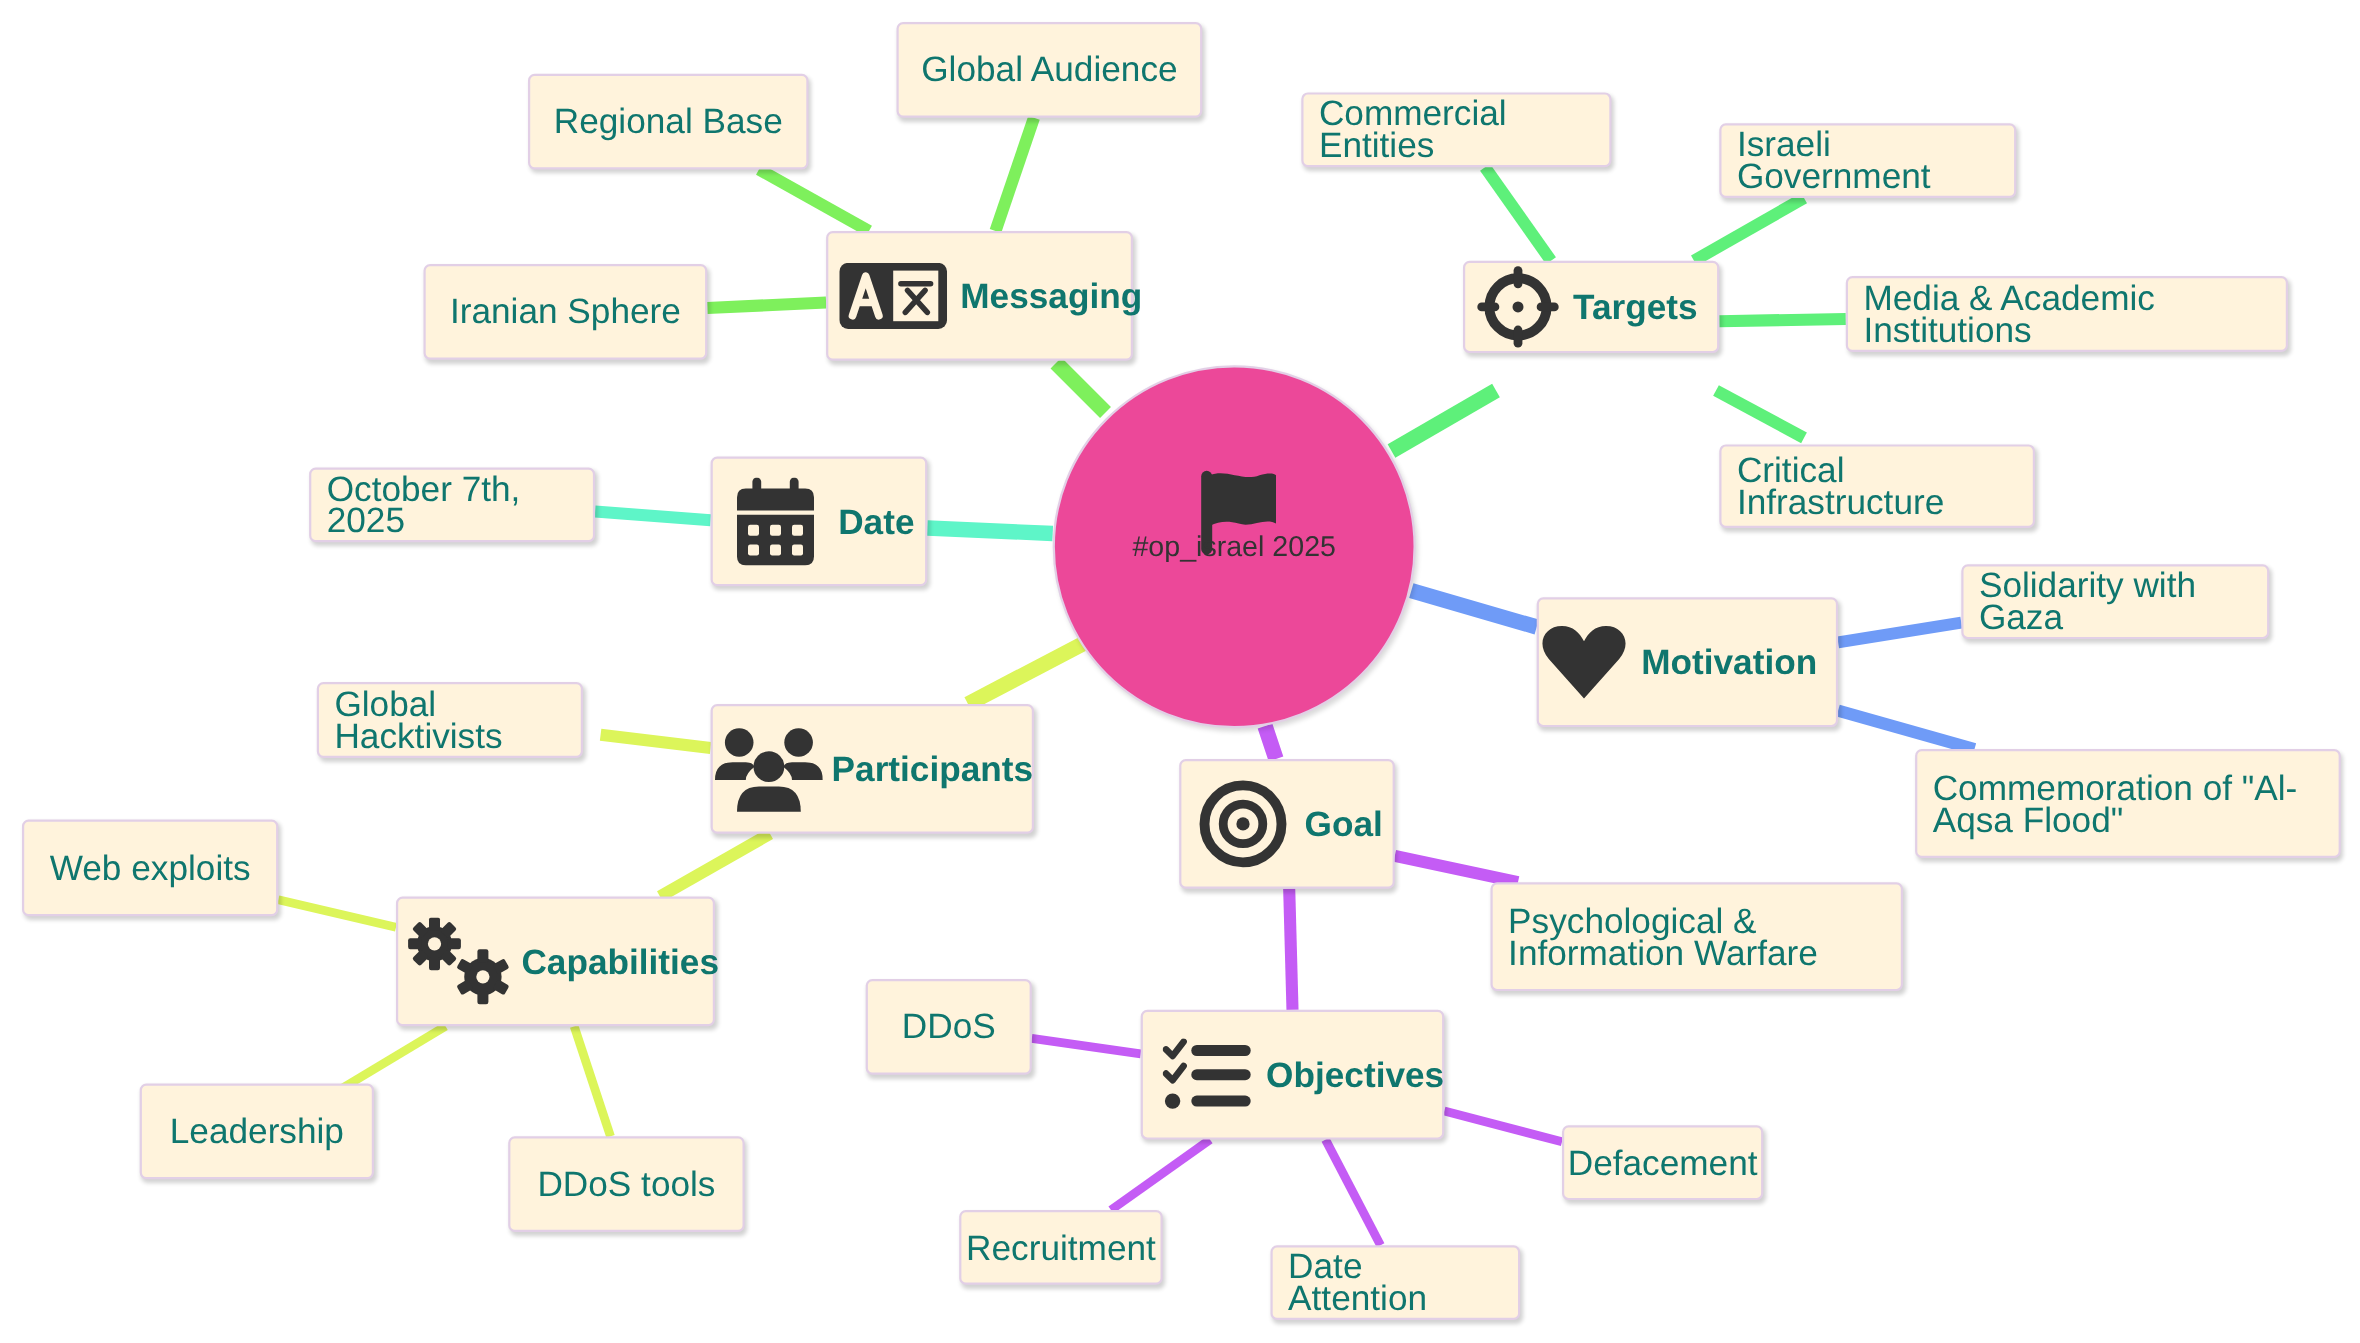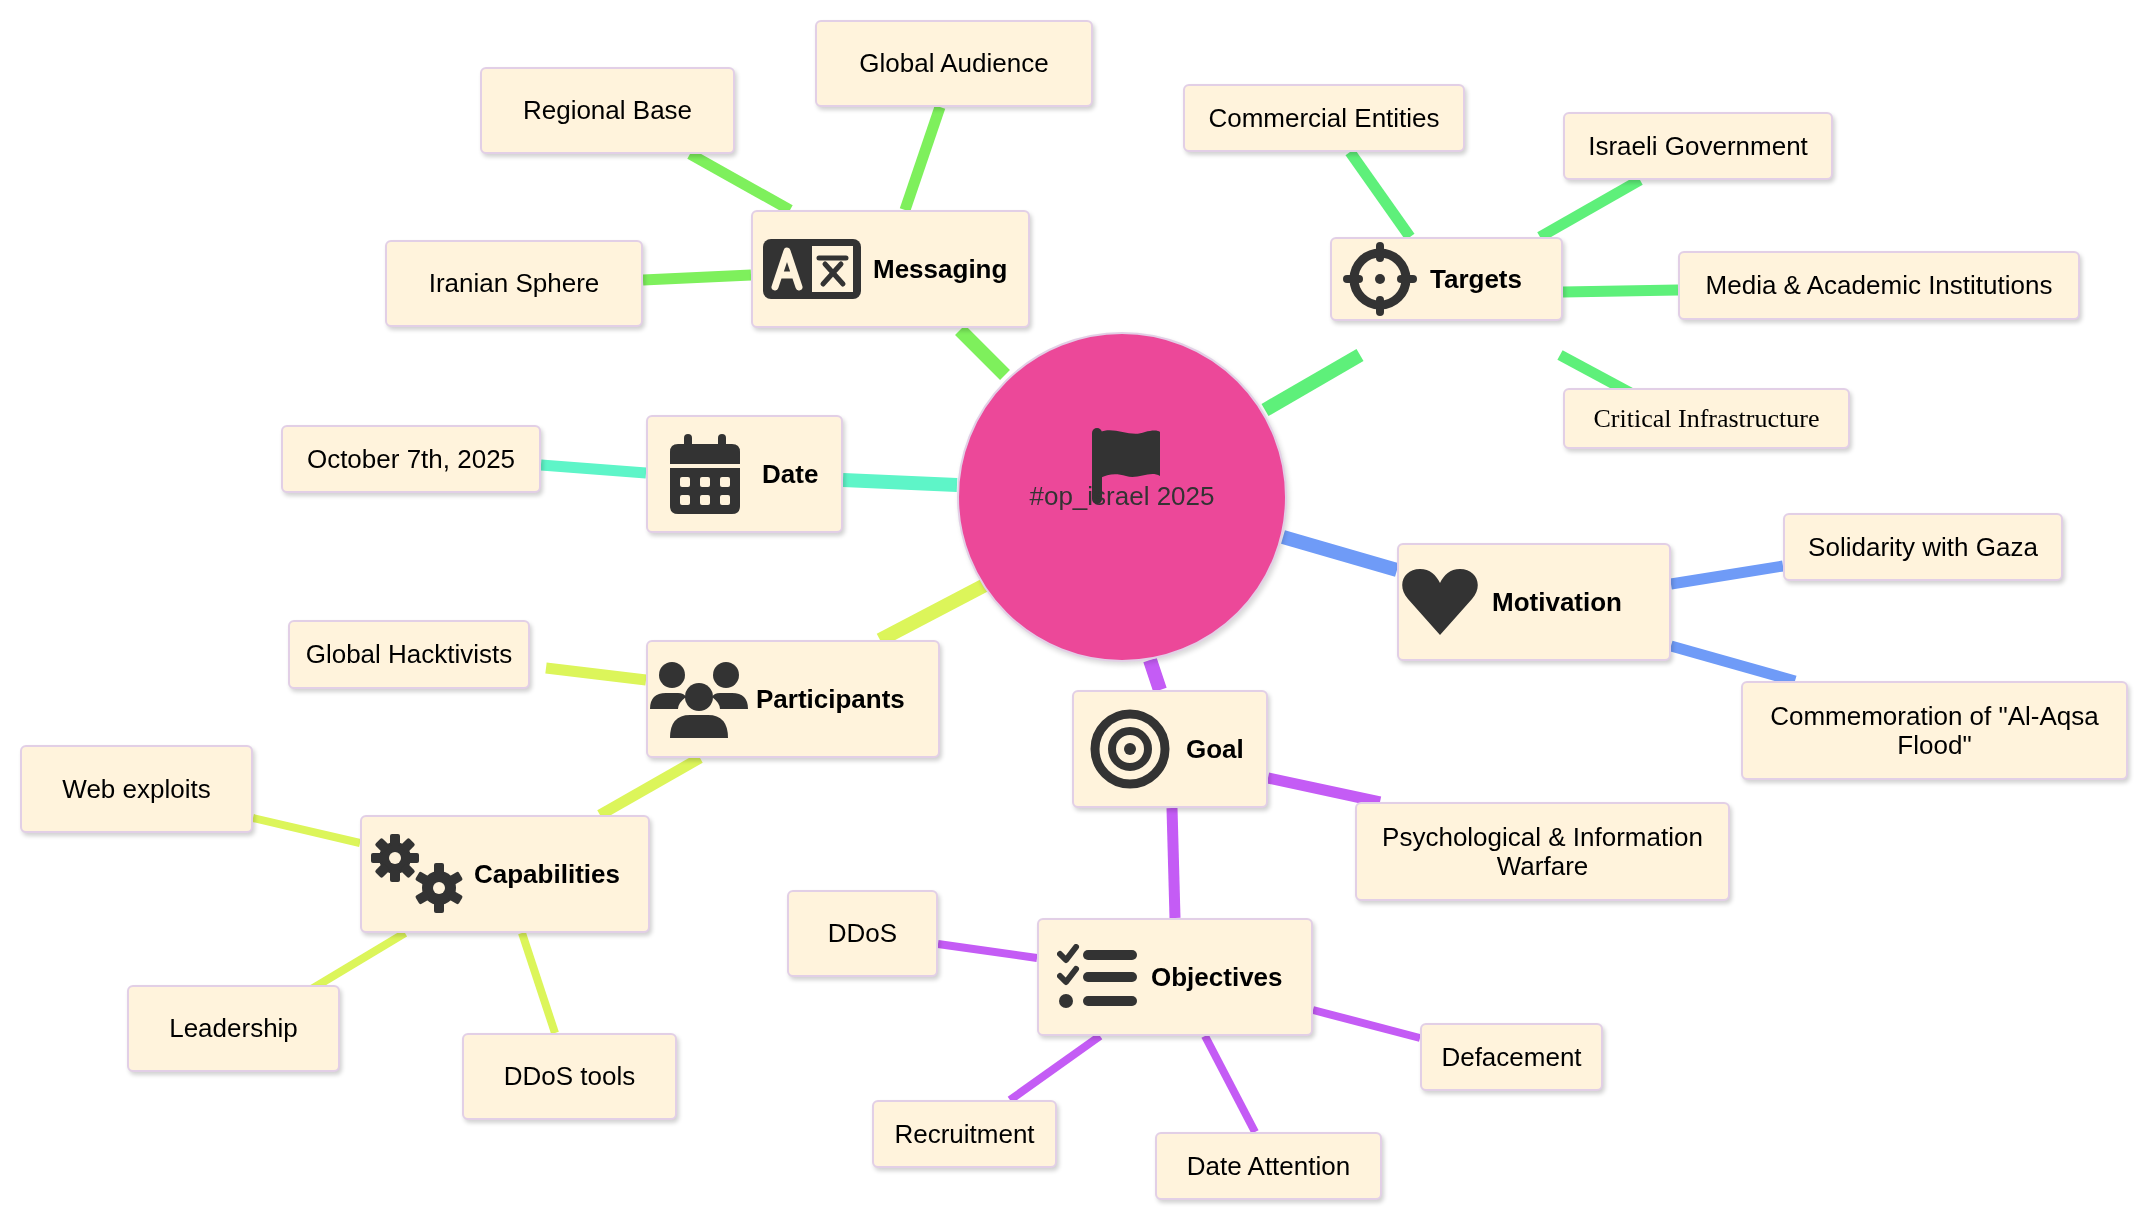--- a/index.html
+++ b/index.html
@@ -6,21 +6,21 @@
   body { width: 2145px; height: 1221px; position: relative; overflow: hidden;
          font-family: "Liberation Sans", sans-serif; color: #333333; }
   #edges { position: absolute; left: 0; top: 0; width: 2145px; height: 1221px; }
   .node {
     position: absolute; box-sizing: border-box;
     background: #fff3dc;
     border: 2px solid #e2cfe6;
     border-radius: 6px;
     box-shadow: 2px 3px 4px rgba(0,0,0,0.18);
     display: flex; align-items: center; justify-content: center;
-    text-align: center; font-size: 26px; line-height: 29px; color: #000000;
+    font-size: 32px; line-height: 29px; color: #0f766e;
     padding: 0 14px;
   }
   .node.section { font-weight: bold; justify-content: flex-start; gap: 12px; padding: 0 10px; }
   .node.section .icon { flex: 0 0 auto; display: flex; align-items: center; justify-content: center; }
   .node.section .icon svg { display: block; }
   #root {
     position: absolute; box-sizing: border-box;
     left: 957px; top: 332px; width: 330px; height: 330px; border-radius: 50%;
     background: #ec4899; border: 2px solid #e2cfe6;
     box-shadow: 2px 3px 5px rgba(0,0,0,0.15);
@@ -95,21 +95,21 @@
       <rect x="1" y="35" width="20" height="8" rx="4" fill="#333"></rect>
       <rect x="55" y="35" width="20" height="8" rx="4" fill="#333"></rect>
       <circle cx="38" cy="39" r="5" fill="#333"></circle>
     </svg>
   </span>
   <span>Targets</span>
 </div>
 <div class="node" style="left:1183px;top:84px;width:282px;height:68px;">Commercial Entities</div>
 <div class="node" style="left:1563px;top:112px;width:270px;height:68px;">Israeli Government</div>
 <div class="node" style="left:1678px;top:251px;width:402px;height:69px;">Media &amp; Academic Institutions</div>
-<div class="node" style="left:1563px;top:388px;width:287px;height:61px;font-family:Liberation Serif, serif;">Critical Infrastructure</div>
+<div class="node" style="left:1563px;top:404px;width:287px;height:76px;">Critical Infrastructure</div>
 
 <div class="node section" style="left:1397px;top:543px;width:274px;height:118px;padding-left:1px;">
   <span class="icon">
     <svg width="80" height="70" viewBox="0 0 80 70">
       <path d="M40 68 L8 32 C -4 18, 4 2, 20 2 C 30 2, 36 8, 40 16 C 44 8, 50 2, 60 2 C 76 2, 84 18, 72 32 Z" fill="#333"></path>
     </svg>
   </span>
   <span>Motivation</span>
 </div>
 <div class="node" style="left:1783px;top:513px;width:280px;height:68px;">Solidarity with Gaza</div>

